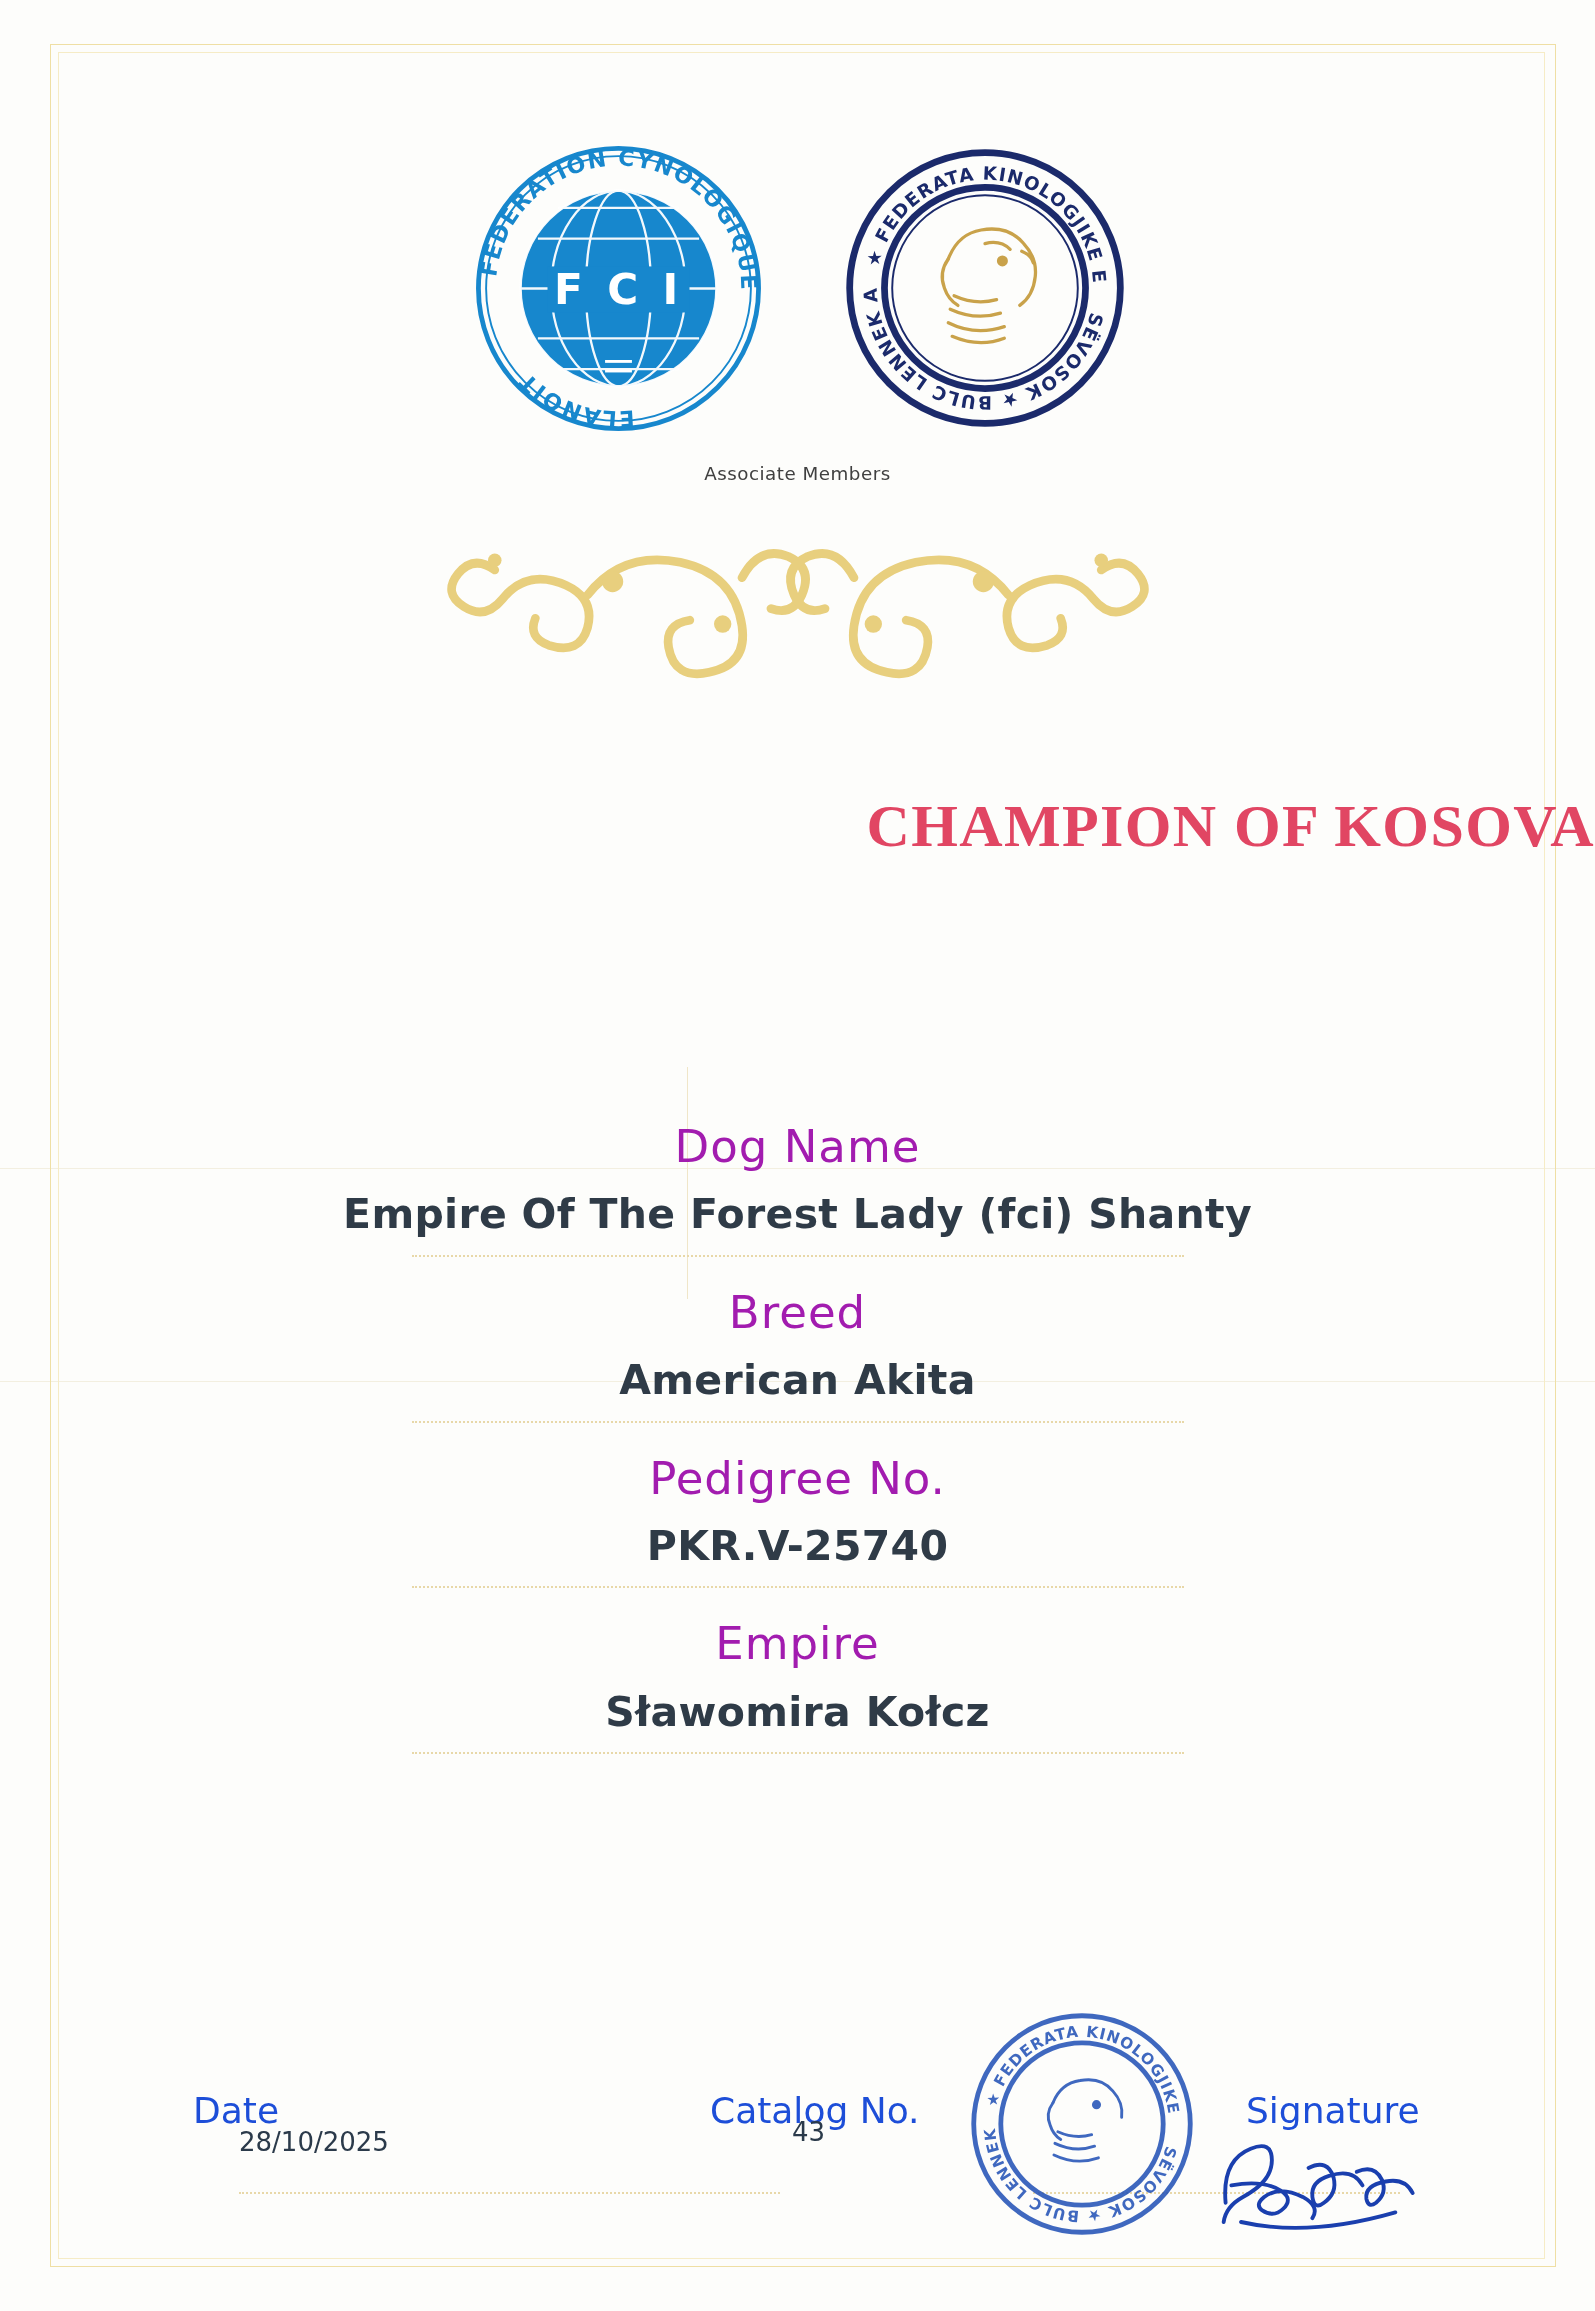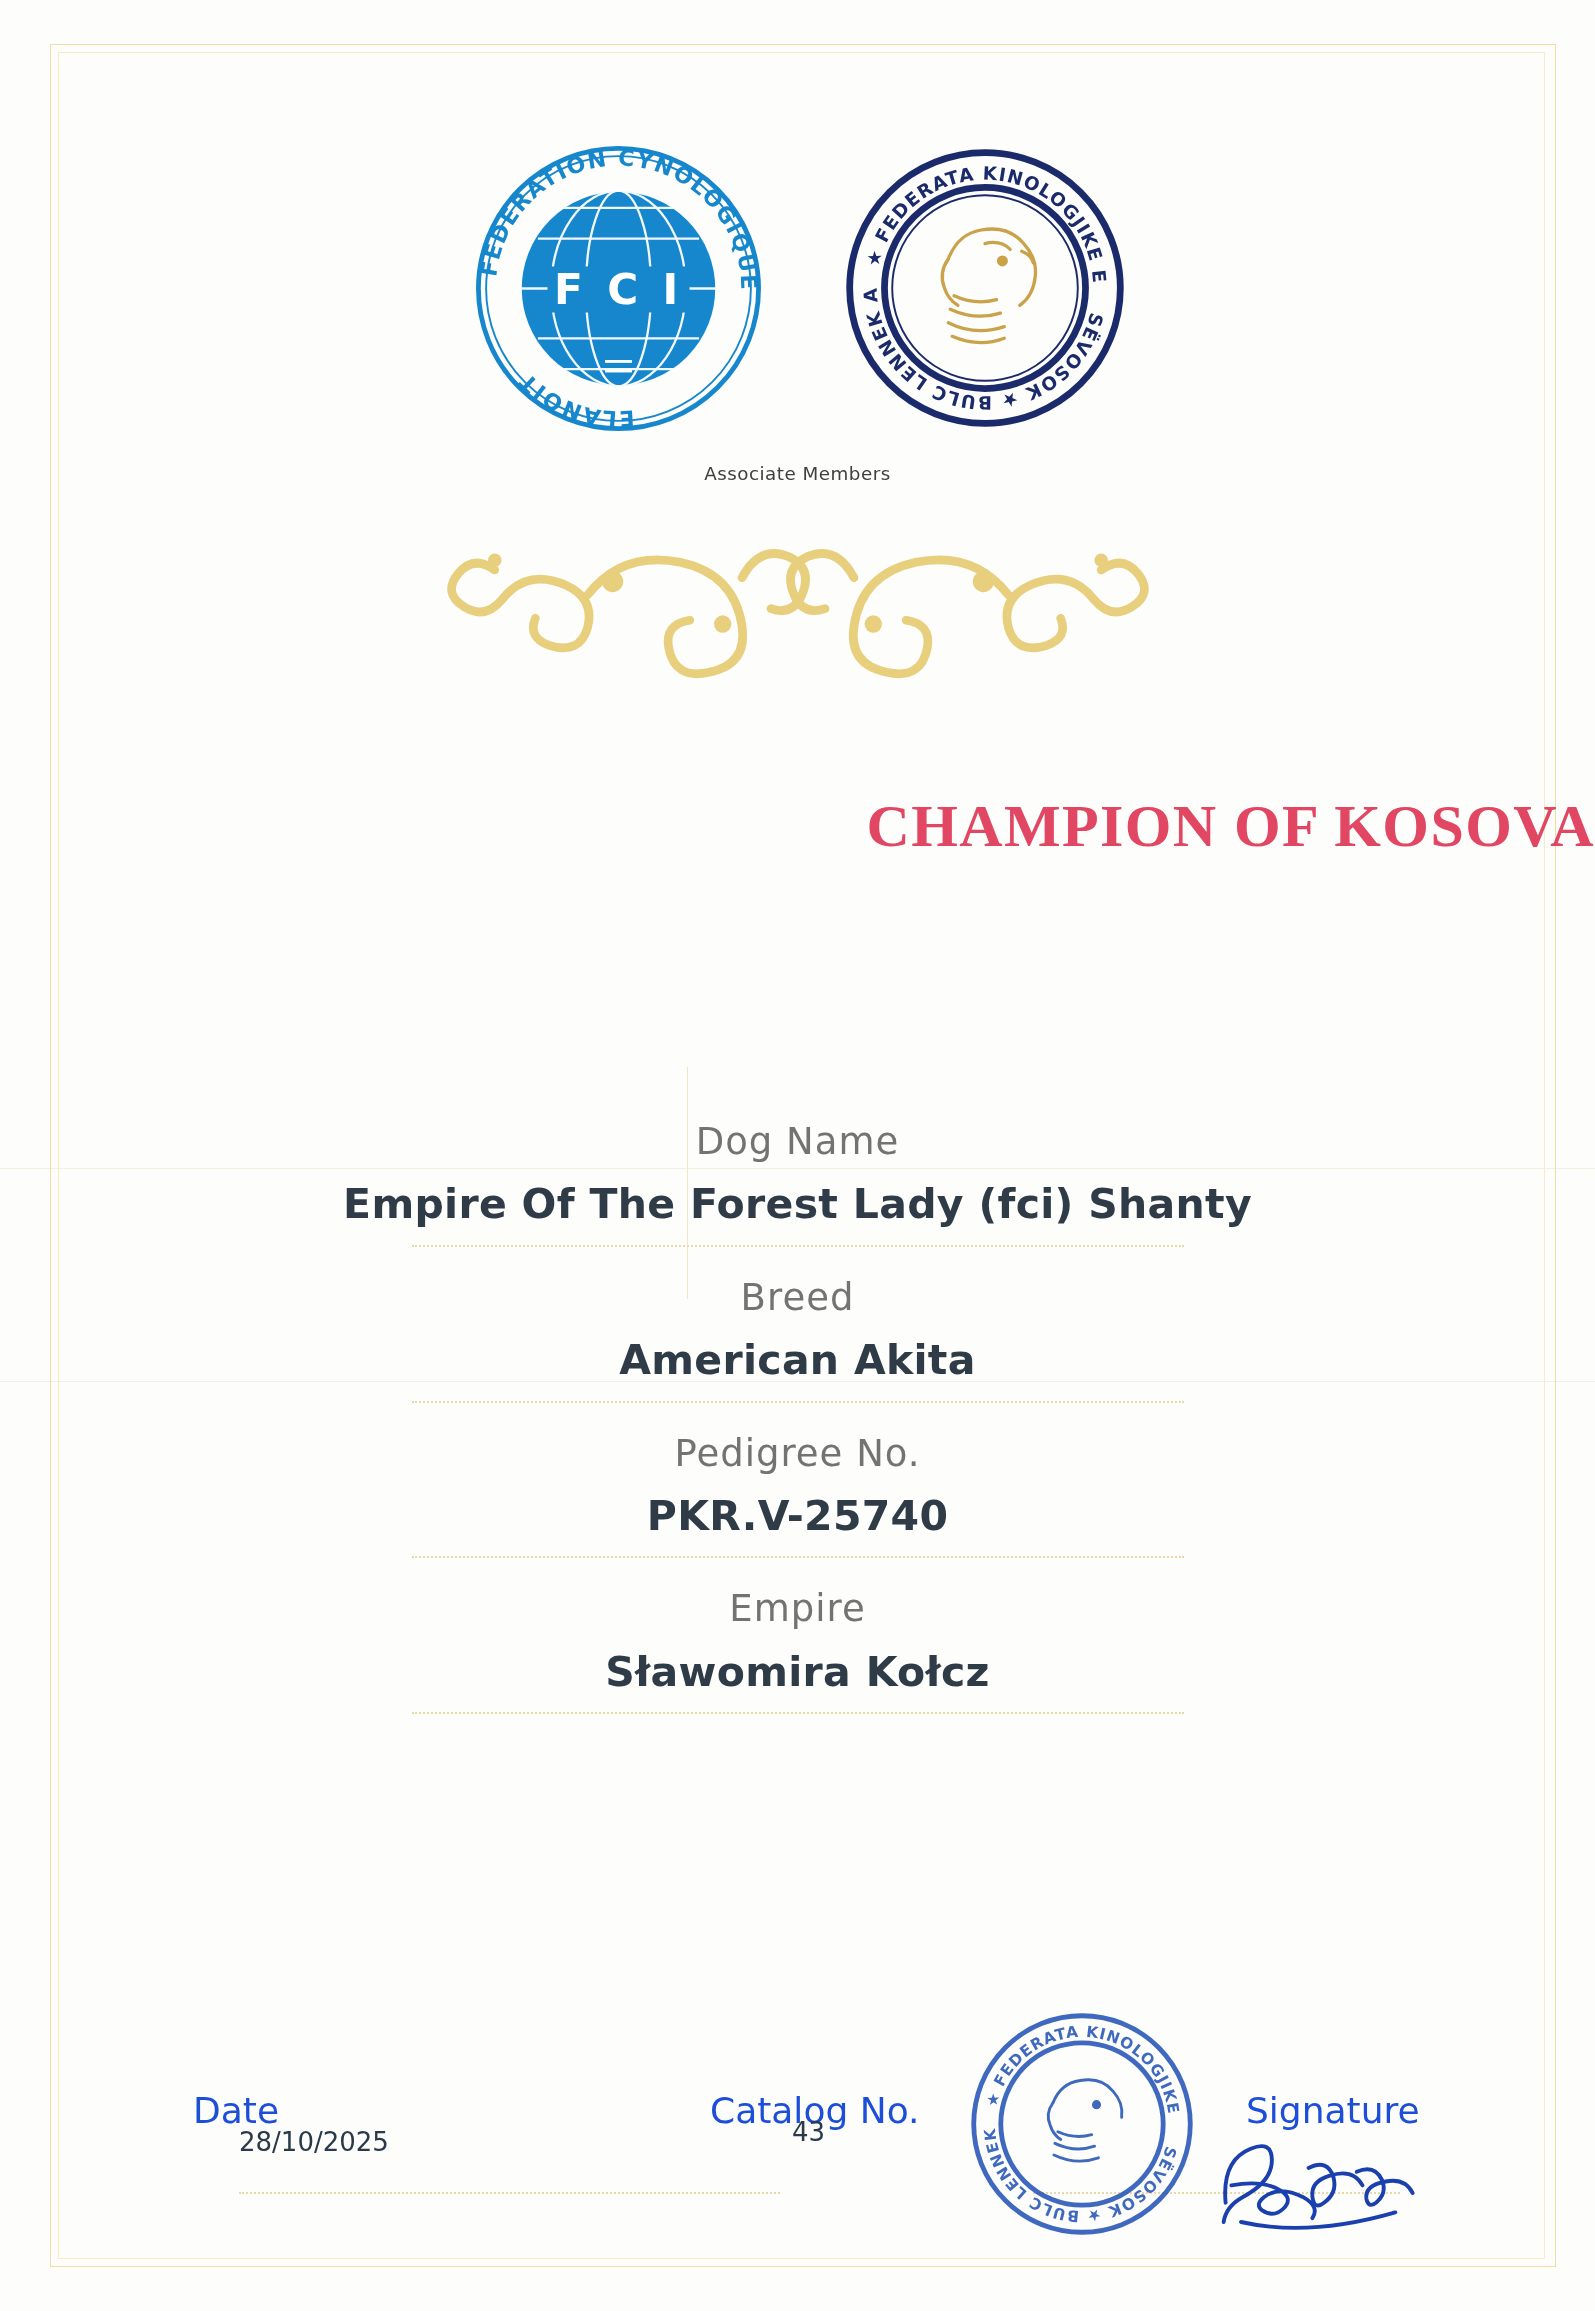--- a/index.html
+++ b/index.html
@@ -109,22 +109,22 @@
     top: 1120px;
     left: 0;
     width: 100%;
   }
   .field {
     width: 100%;
     text-align: center;
     margin-bottom: 29px;
   }
   .field-label {
-    color: #737373;
-    font-size: 37px;
+    color: #a21caf;
+    font-size: 45px;
     font-family: "DejaVu Sans", sans-serif;
     letter-spacing: 1px;
     margin-bottom: 17.4px;
   }
   .field-value {
     color: #2f3b47;
     font-size: 41px;
     font-weight: bold;
     font-family: "DejaVu Sans", sans-serif;
     letter-spacing: 0.3px;

